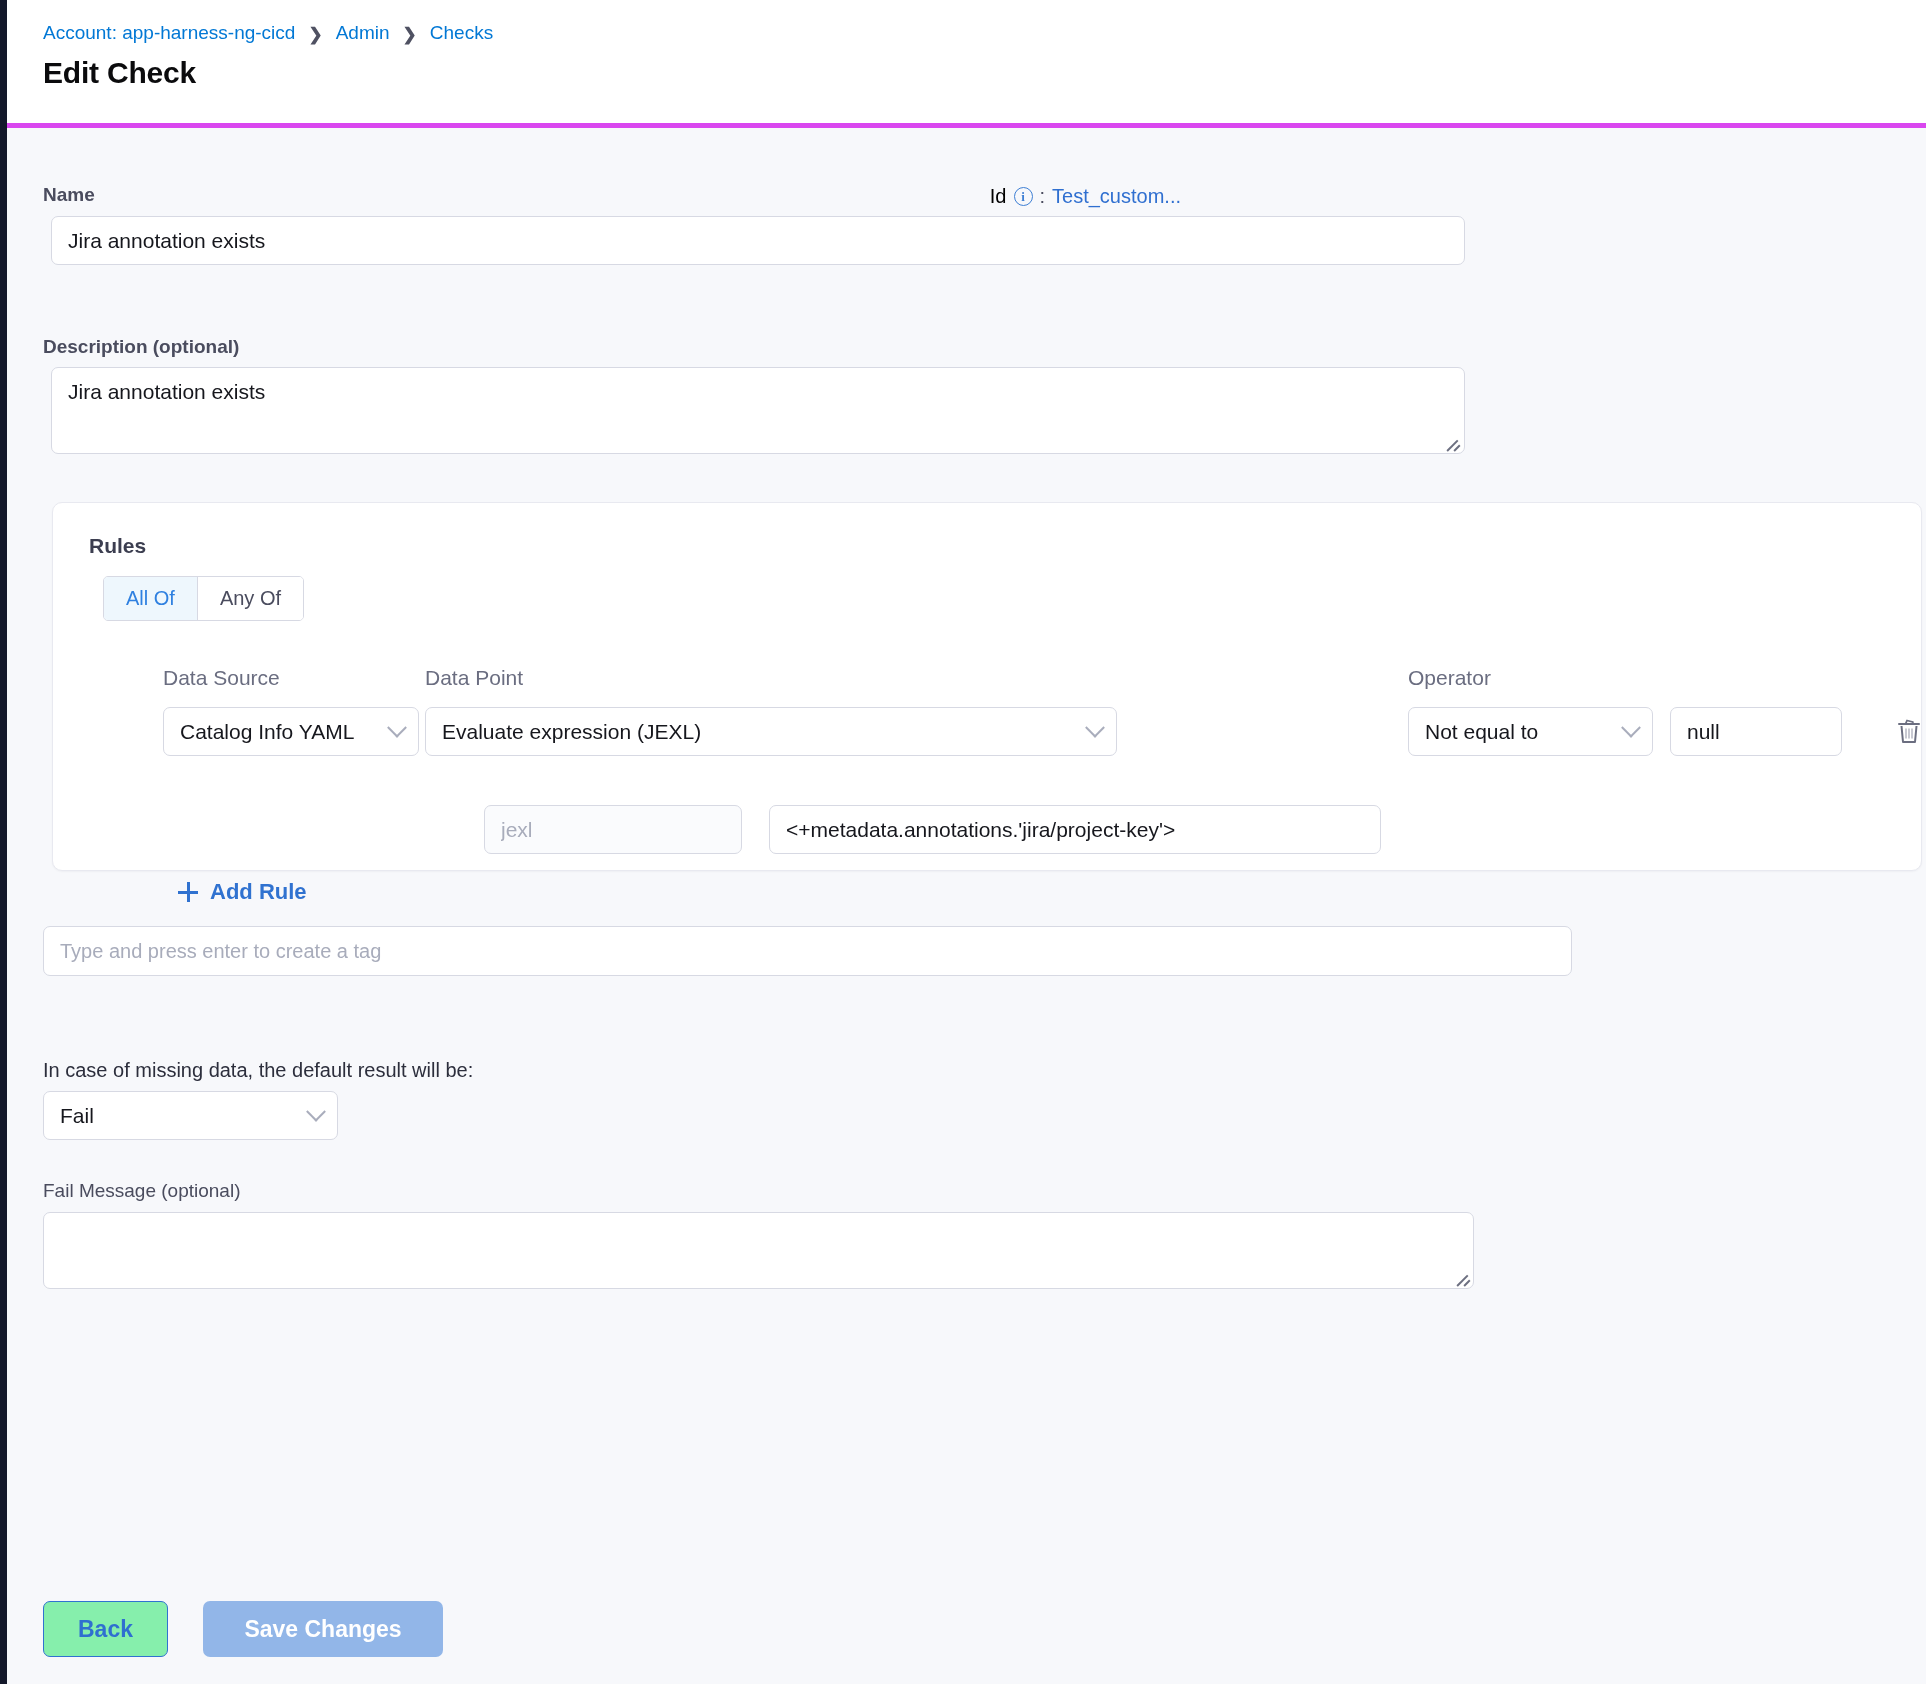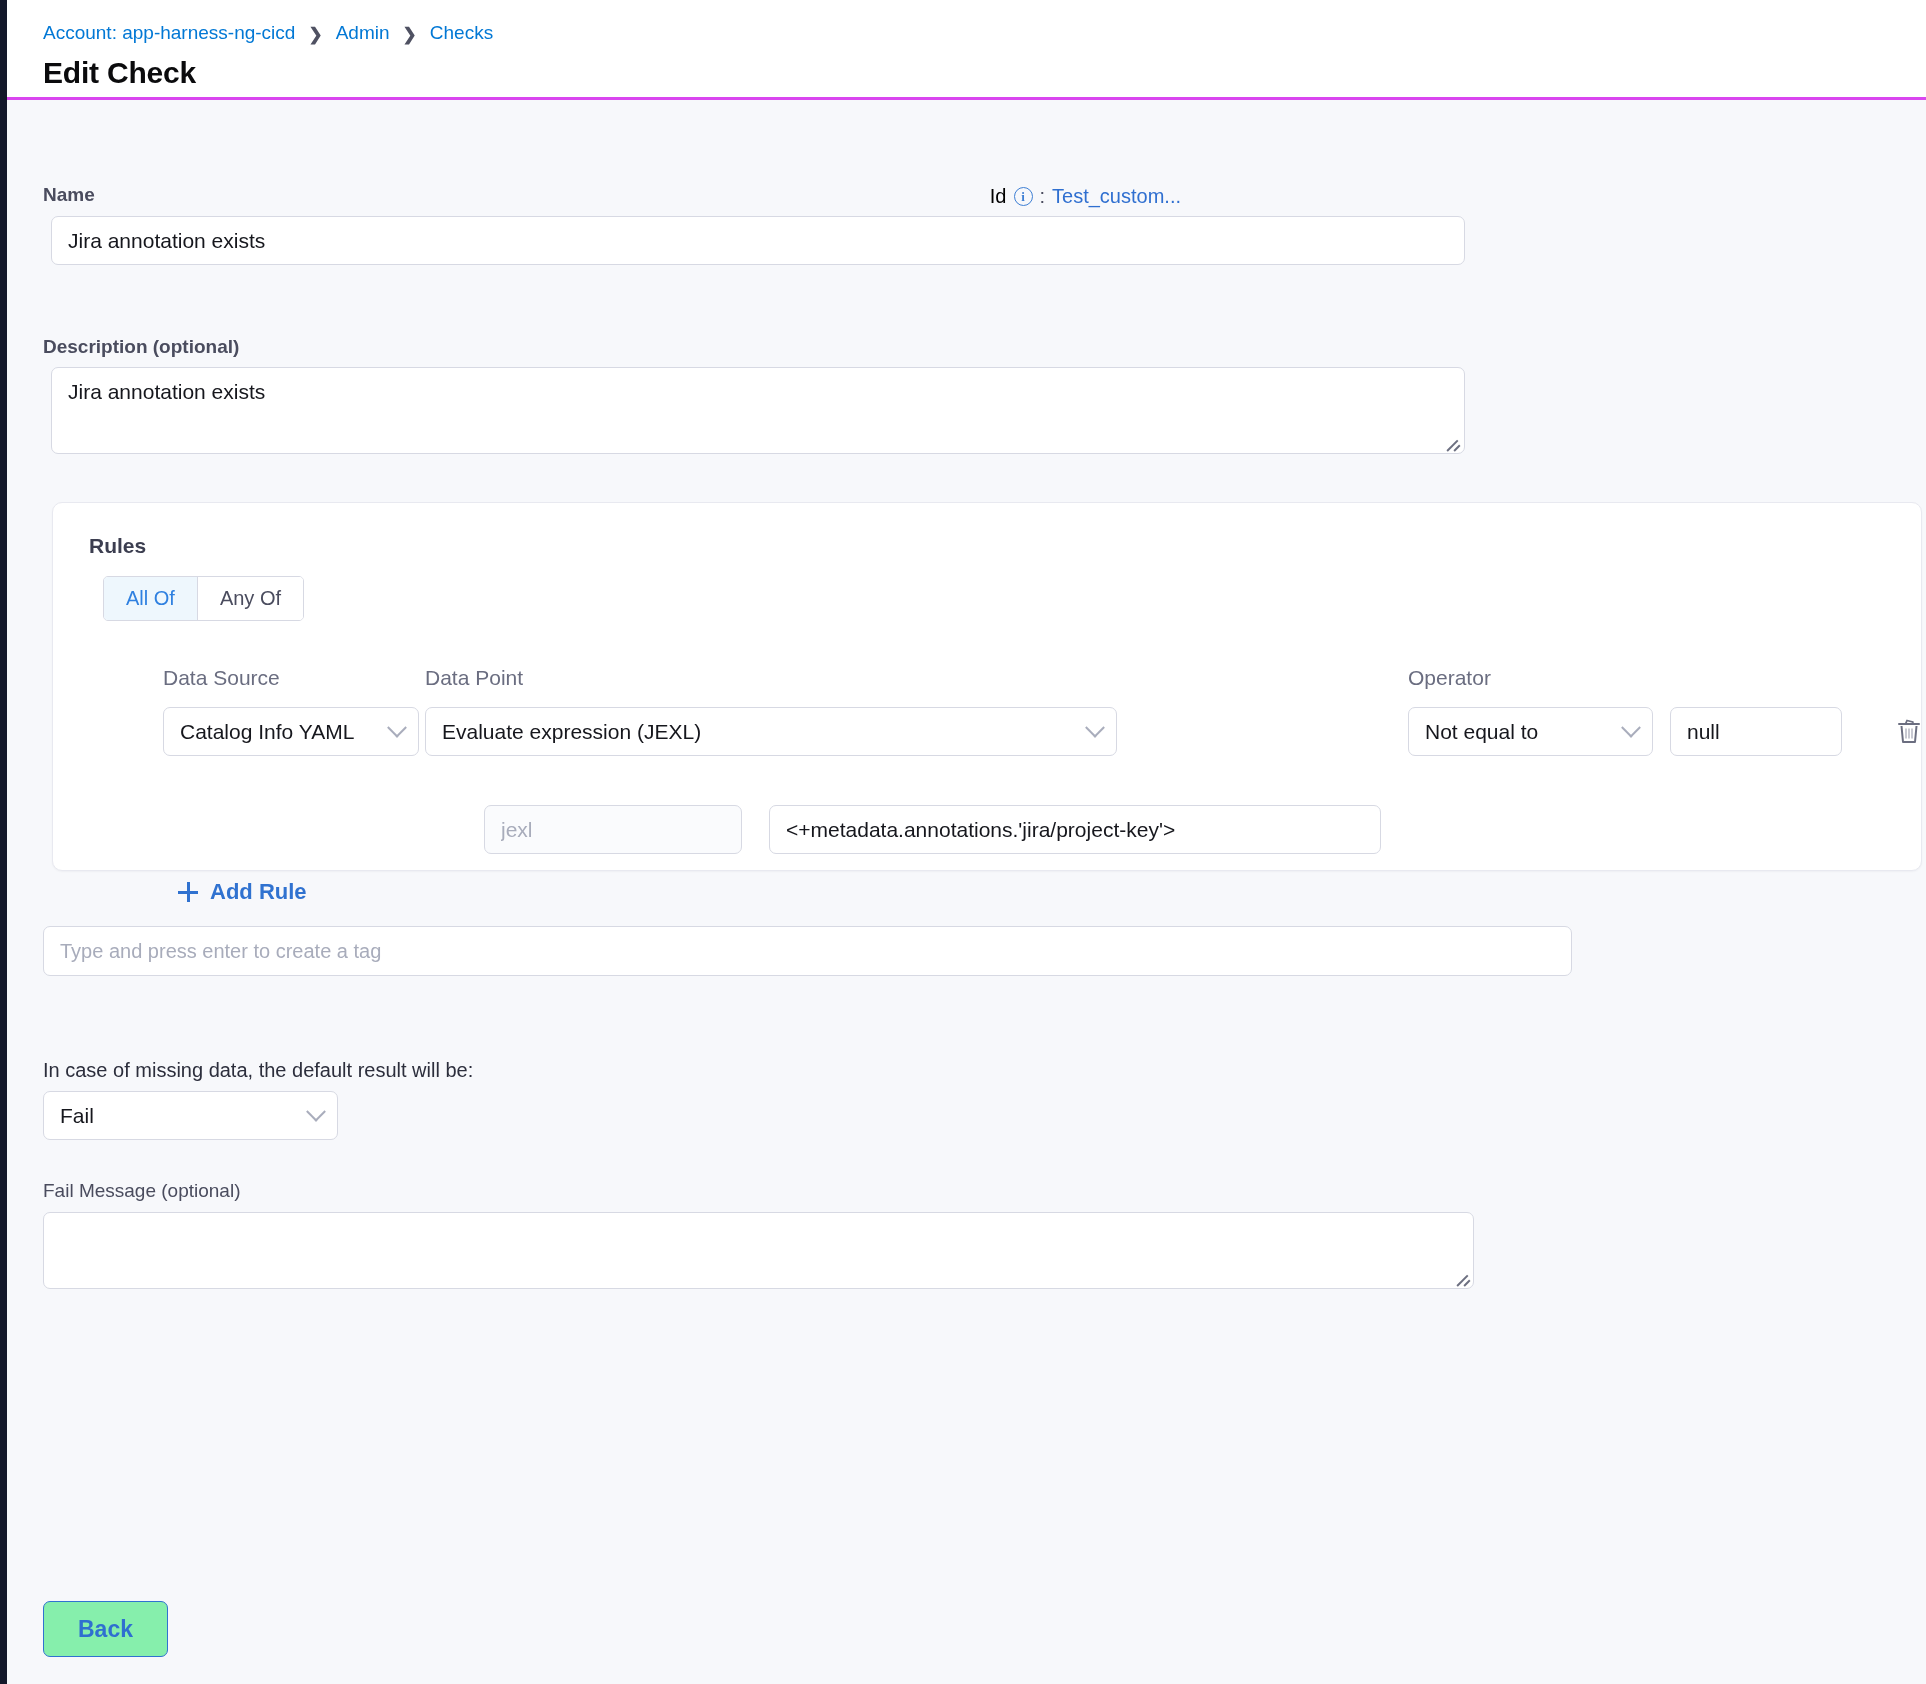--- a/index.html
+++ b/index.html
@@ -21,23 +21,23 @@
     width: 7px; height: 1684px;
     background: #13182a;
     z-index: 10;
   }
 
   
   .page-header {
     position: absolute;
     left: 7px; top: 0;
     width: 1919px;
-    height: 100px;
-    background: #ffffff;
-    border-bottom: 3px solid #d946ef;
+    height: 128px;
+    background: #ffffff;
+    border-bottom: 5px solid #d946ef;
     text-decoration: underline;
   }
   .breadcrumb {
     position: absolute;
     left: 36px; top: 22px;
     display: flex;
     align-items: center;
     gap: 0px;
     font-size: 19px;
   }
@@ -400,14 +400,15 @@
   <div class="select-box" id="default-result">
     <span>Fail</span>
     <span class="chev"></span>
   </div>
 
   <div class="field-label failmsg-label">Fail Message (optional)</div>
   <textarea id="failmsg-textarea" style=""></textarea>
   <div class="resize-grip" style="left:1450px; top:1143px;"></div>
 
   <div class="btn" id="back-btn">Back</div>
+  <div class="btn" id="save-btn">Save Changes</div>
 
 </div>
 
 </body></html>

